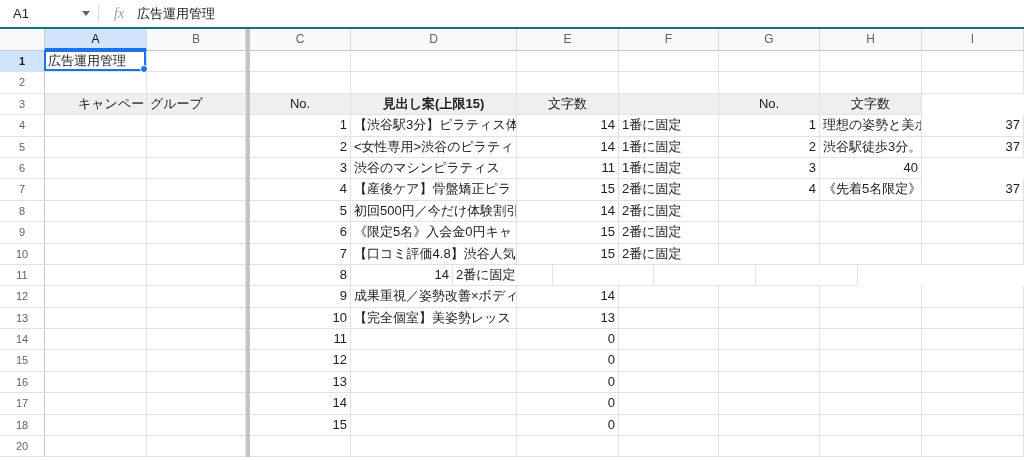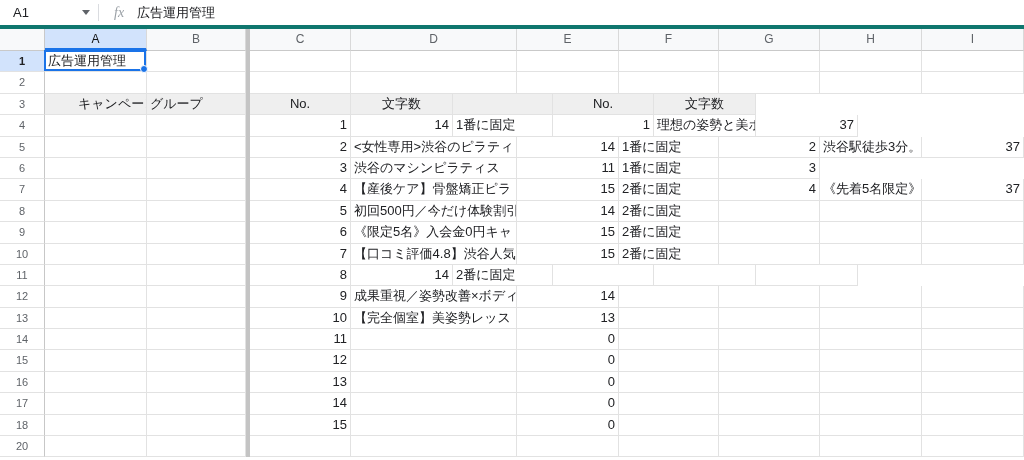--- a/index.html
+++ b/index.html
@@ -4,21 +4,21 @@
 <style>
   :root{
     --accent:#1a73e8; --selfill:#d2e3fc; --hdrfill:#efefef; --divider:#c4c4c4;
     --grid:#e2e2e2; --hdrline:#c9c9c9; --txt:#202124; --muted:#5f6368;
   }
   *{box-sizing:border-box;margin:0;padding:0;}
   html,body{width:1024px;height:460px;overflow:hidden;background:#fff;
     font-family:"Liberation Sans","DejaVu Sans",sans-serif;color:var(--txt);}
   
   .fbar{height:29px;display:flex;align-items:center;background:#fff;
-    border-bottom:4px solid #0f766e;}
+    border-bottom:2px solid #0f766e;}
   .namebox{display:flex;align-items:center;width:96px;padding-left:13px;height:100%;}
   .nbval{font-size:13px;color:var(--txt);}
   .tri{margin-left:auto;margin-right:6px;width:0;height:0;
     border-left:4px solid transparent;border-right:4px solid transparent;
     border-top:5px solid #5f6368;}
   .sep{width:1px;height:17px;background:#dadce0;margin:0 2px;}
   .fx{font-family:"Liberation Serif","DejaVu Serif",serif;font-style:italic;
     font-size:14px;color:#9aa0a6;margin-left:13px;text-align:center;}
   .fval{font-size:13px;margin-left:13px;}
   
@@ -101,31 +101,33 @@
         <div class="cell right" style="width: 101px;"></div>
         <div class="cell" style="width: 102px;"></div>
         <div class="cell right" style="width: 102px;"></div>
       </div>
       <div class="row">
         <div class="gut">3</div>
         <div class="cell hrow" style="width: 102px; padding-left: 33px;">キャンペーン</div>
         <div class="cell hrow" style="width: 99px;">グループ</div>
         <div class="vdiv"></div>
         <div class="cell hrow center" style="width: 101px;">No.</div>
+        <div class="cell hrow center bold" style="width: 166px;">見出し案(上限15)</div>
         <div class="cell hrow center" style="width: 102px;">文字数</div>
         <div class="cell hrow" style="width: 100px;"></div>
         <div class="cell hrow center" style="width: 101px;">No.</div>
         <div class="cell hrow center" style="width: 102px;">文字数</div>
       </div>
       <div class="row">
         <div class="gut">4</div>
         <div class="cell" style="width: 102px;"></div>
         <div class="cell" style="width: 99px;"></div>
         <div class="vdiv"></div>
         <div class="cell right" style="width: 101px;">1</div>
+        <div class="cell" style="width: 166px;">【渋谷駅3分】ピラティス体</div>
         <div class="cell right" style="width: 102px;">14</div>
         <div class="cell" style="width: 100px;">1番に固定</div>
         <div class="cell right" style="width: 101px;">1</div>
         <div class="cell" style="width: 102px;">理想の姿勢と美ボ</div>
         <div class="cell right" style="width: 102px;">37</div>
       </div>
       <div class="row">
         <div class="gut">5</div>
         <div class="cell" style="width: 102px;"></div>
         <div class="cell" style="width: 99px;"></div>
@@ -141,20 +143,21 @@
       <div class="row">
         <div class="gut">6</div>
         <div class="cell" style="width: 102px;"></div>
         <div class="cell" style="width: 99px;"></div>
         <div class="vdiv"></div>
         <div class="cell right" style="width: 101px;">3</div>
         <div class="cell" style="width: 166px;">渋谷のマシンピラティス</div>
         <div class="cell right" style="width: 102px;">11</div>
         <div class="cell" style="width: 100px;">1番に固定</div>
         <div class="cell right" style="width: 101px;">3</div>
+        <div class="cell right" style="width: 102px;">40</div>
       </div>
       <div class="row">
         <div class="gut">7</div>
         <div class="cell" style="width: 102px;"></div>
         <div class="cell" style="width: 99px;"></div>
         <div class="vdiv"></div>
         <div class="cell right" style="width: 101px;">4</div>
         <div class="cell" style="width: 166px;">【産後ケア】骨盤矯正ピラ</div>
         <div class="cell right" style="width: 102px;">15</div>
         <div class="cell" style="width: 100px;">2番に固定</div>

